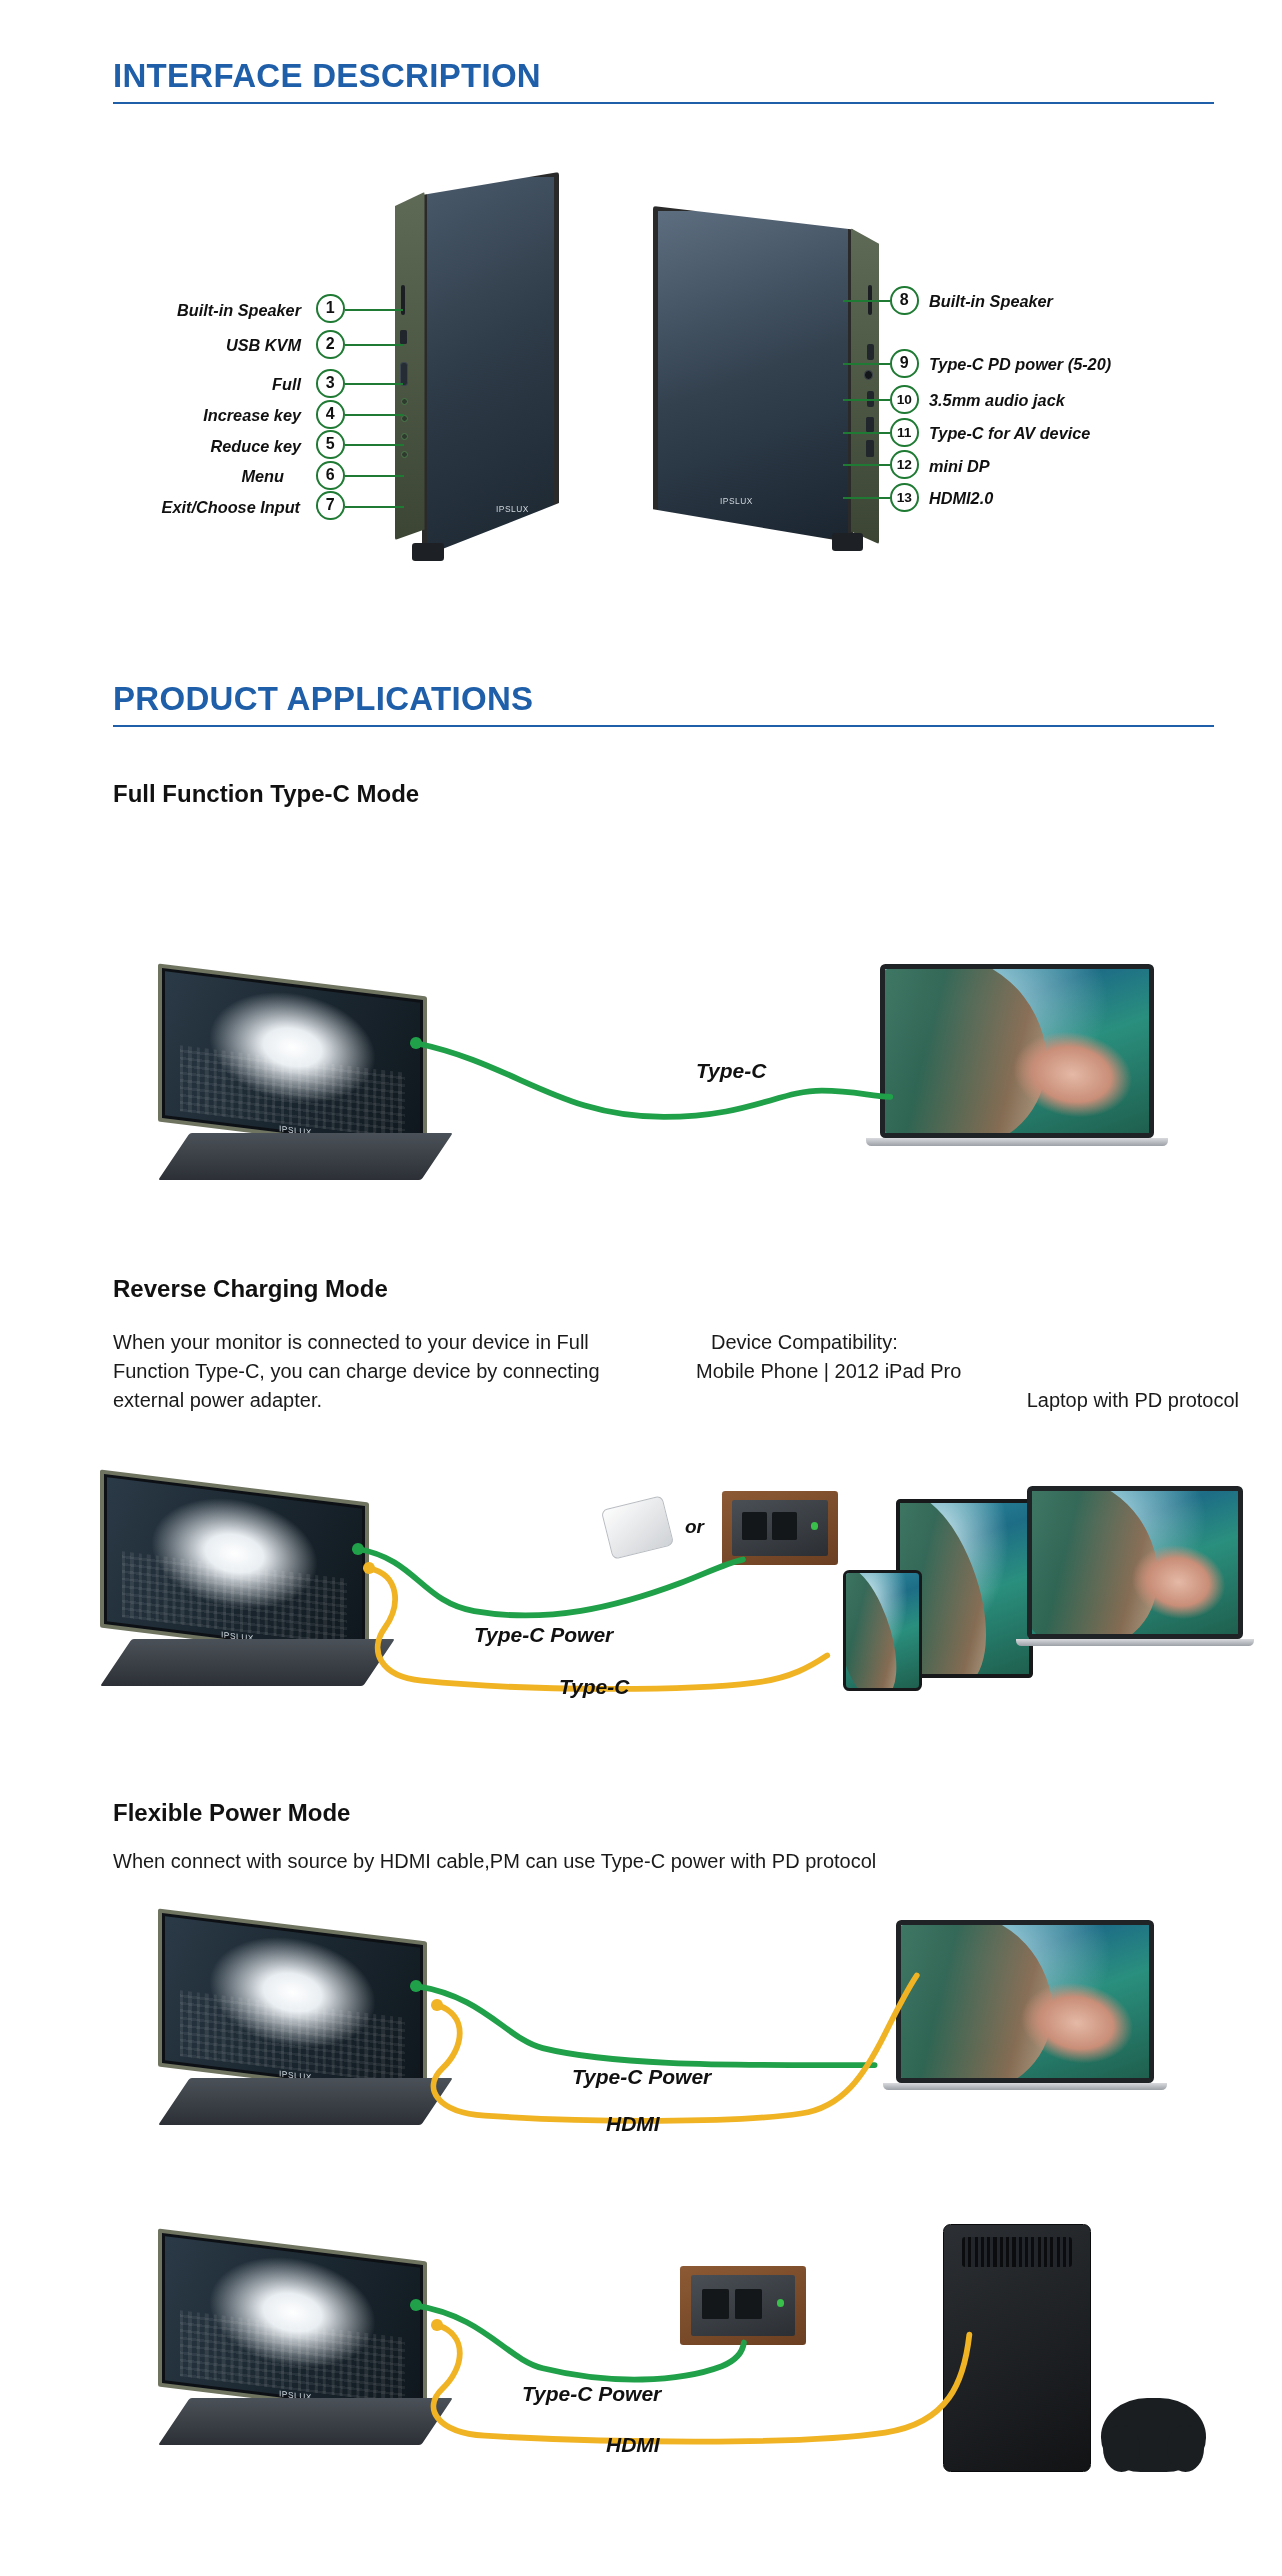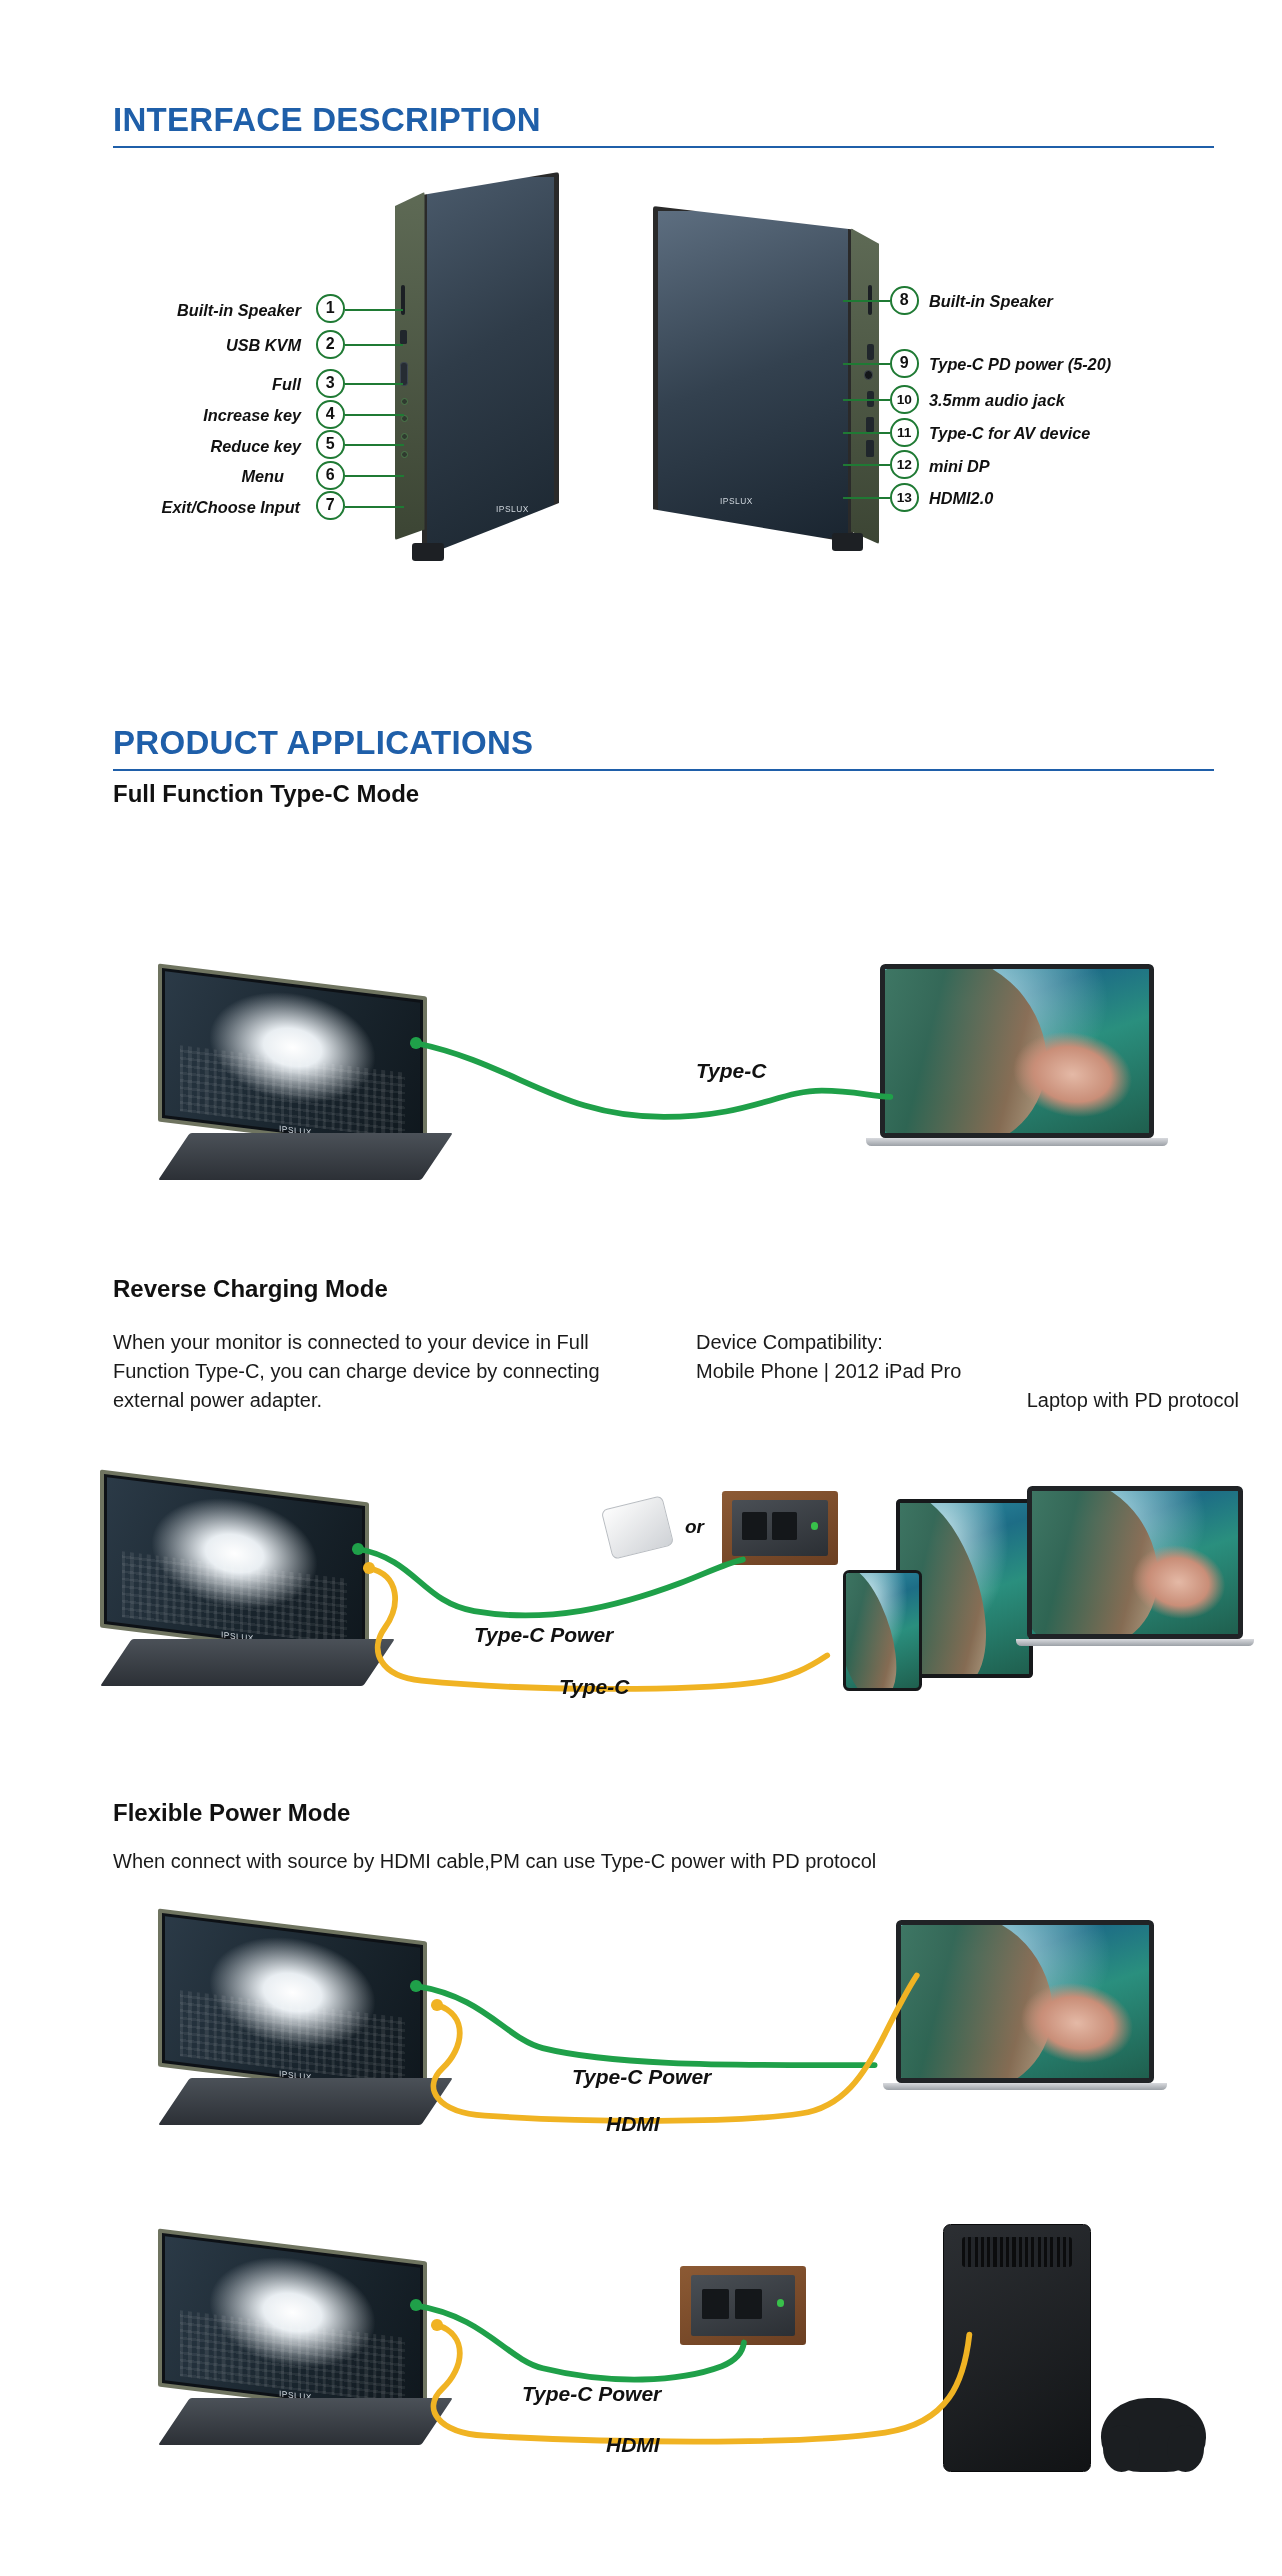--- a/index.html
+++ b/index.html
@@ -5,21 +5,21 @@
   html,body{margin:0;padding:0;background:#ffffff;}
   body{
     width:1283px;
     font-family:"Liberation Sans", sans-serif;
     color:#1a1a1a;
     -webkit-font-smoothing:antialiased;
   }
   .page{position:relative;width:1283px;height:2576px;overflow:hidden;}
 
   
-  .section-head{position:absolute;margin-top:44px;}
+  .section-head{position:absolute;}
   .section-head .title{
     font-size:33px;font-weight:bold;color:#1f5fa9;letter-spacing:0.3px;
     font-family:"Liberation Sans", sans-serif;
   }
   .section-head .rule{
     margin-top:7.4px;height:2.1px;background:#1f5fa9;width:1101px;
   }
 
   
   .h3{font-size:24px;font-weight:bold;color:#111;position:absolute;}
@@ -296,21 +296,21 @@
       <path class="green" d="M790,160 C980,200 1060,300 1260,300 C1420,300 1480,250 1560,250 C1620,250 1650,260 1690,262"></path>
     </svg>
     <div class="dot-green" style="left:410px;top:78px;"></div>
     <div class="cable-label" style="left:696px;top:100px;">Type-C</div>
   </div>
 
   <div class="h3" style="left:113px;top:1275px;">Reverse Charging Mode</div>
   <div class="body-text" style="left:113px;top:1328px;width:532px;">When your monitor is connected to your device in Full Function Type-C, you can charge device by connecting external power adapter.</div>
 
   <div style="position:absolute;left:696px;top:1328px;width:543px;">
-    <div class="body-text" style="position:static;">Device Compatibility:</div>
+    <div class="body-text" style="position:static;margin-left:15px;">Device Compatibility:</div>
     <div class="body-text" style="position:static;">Mobile Phone | 2012 iPad Pro</div>
     <div class="body-text" style="position:static;text-align:right;">Laptop with PD protocol</div>
   </div>
 
   <div style="position:absolute;left:0;top:1470px;width:1283px;height:295px;">
 
     <div class="pm-monitor" style="left:100px;top:16px;width:269px;height:158px;transform:skewY(7deg);">
       <div class="frame">
           <div class="pic"></div>
         </div>

